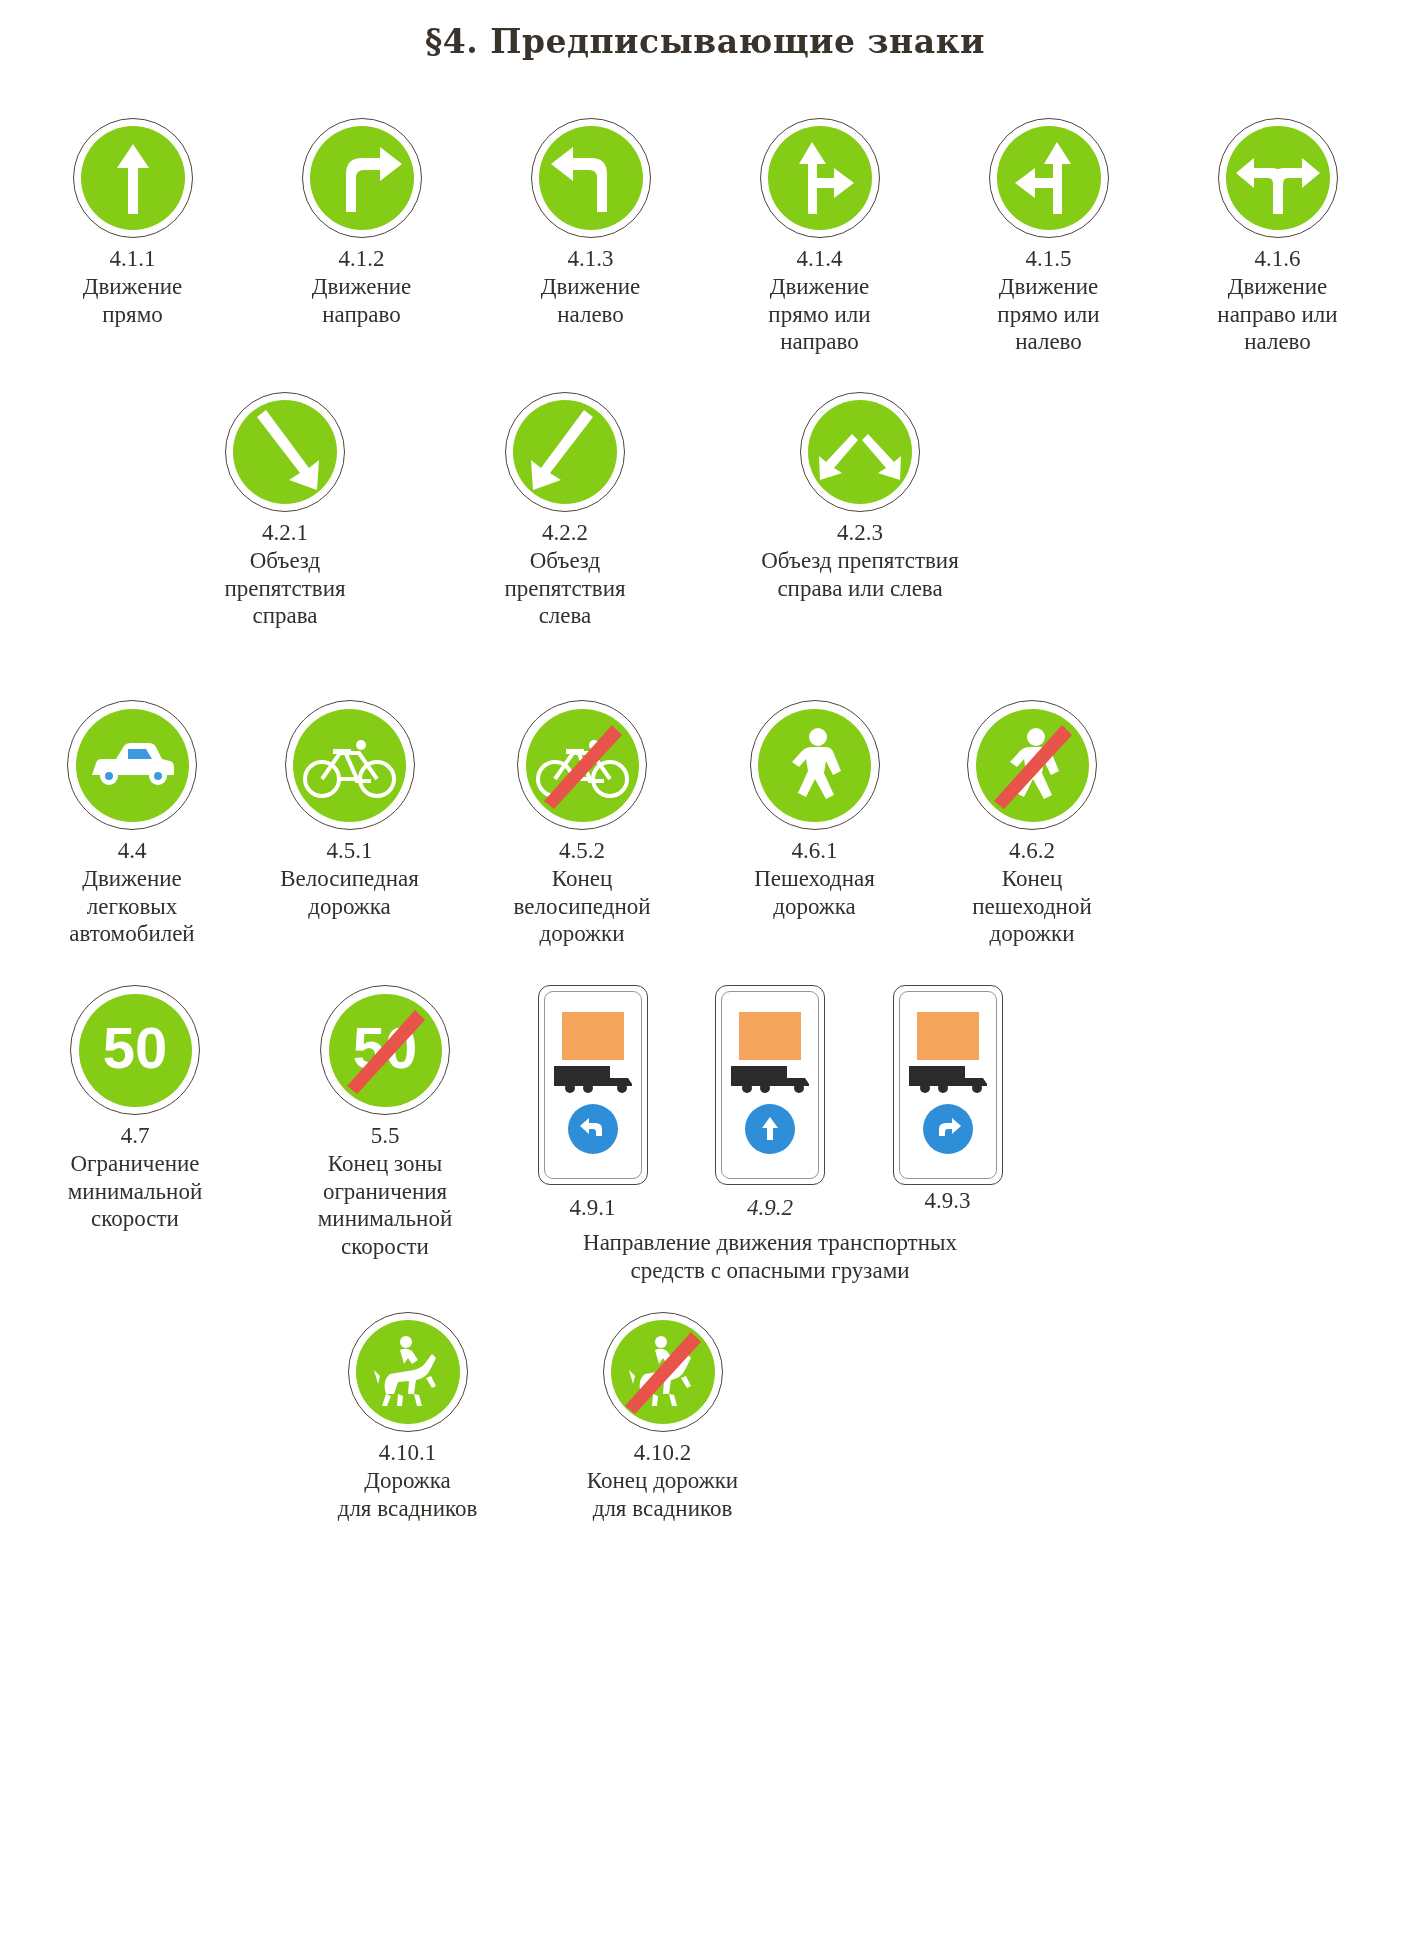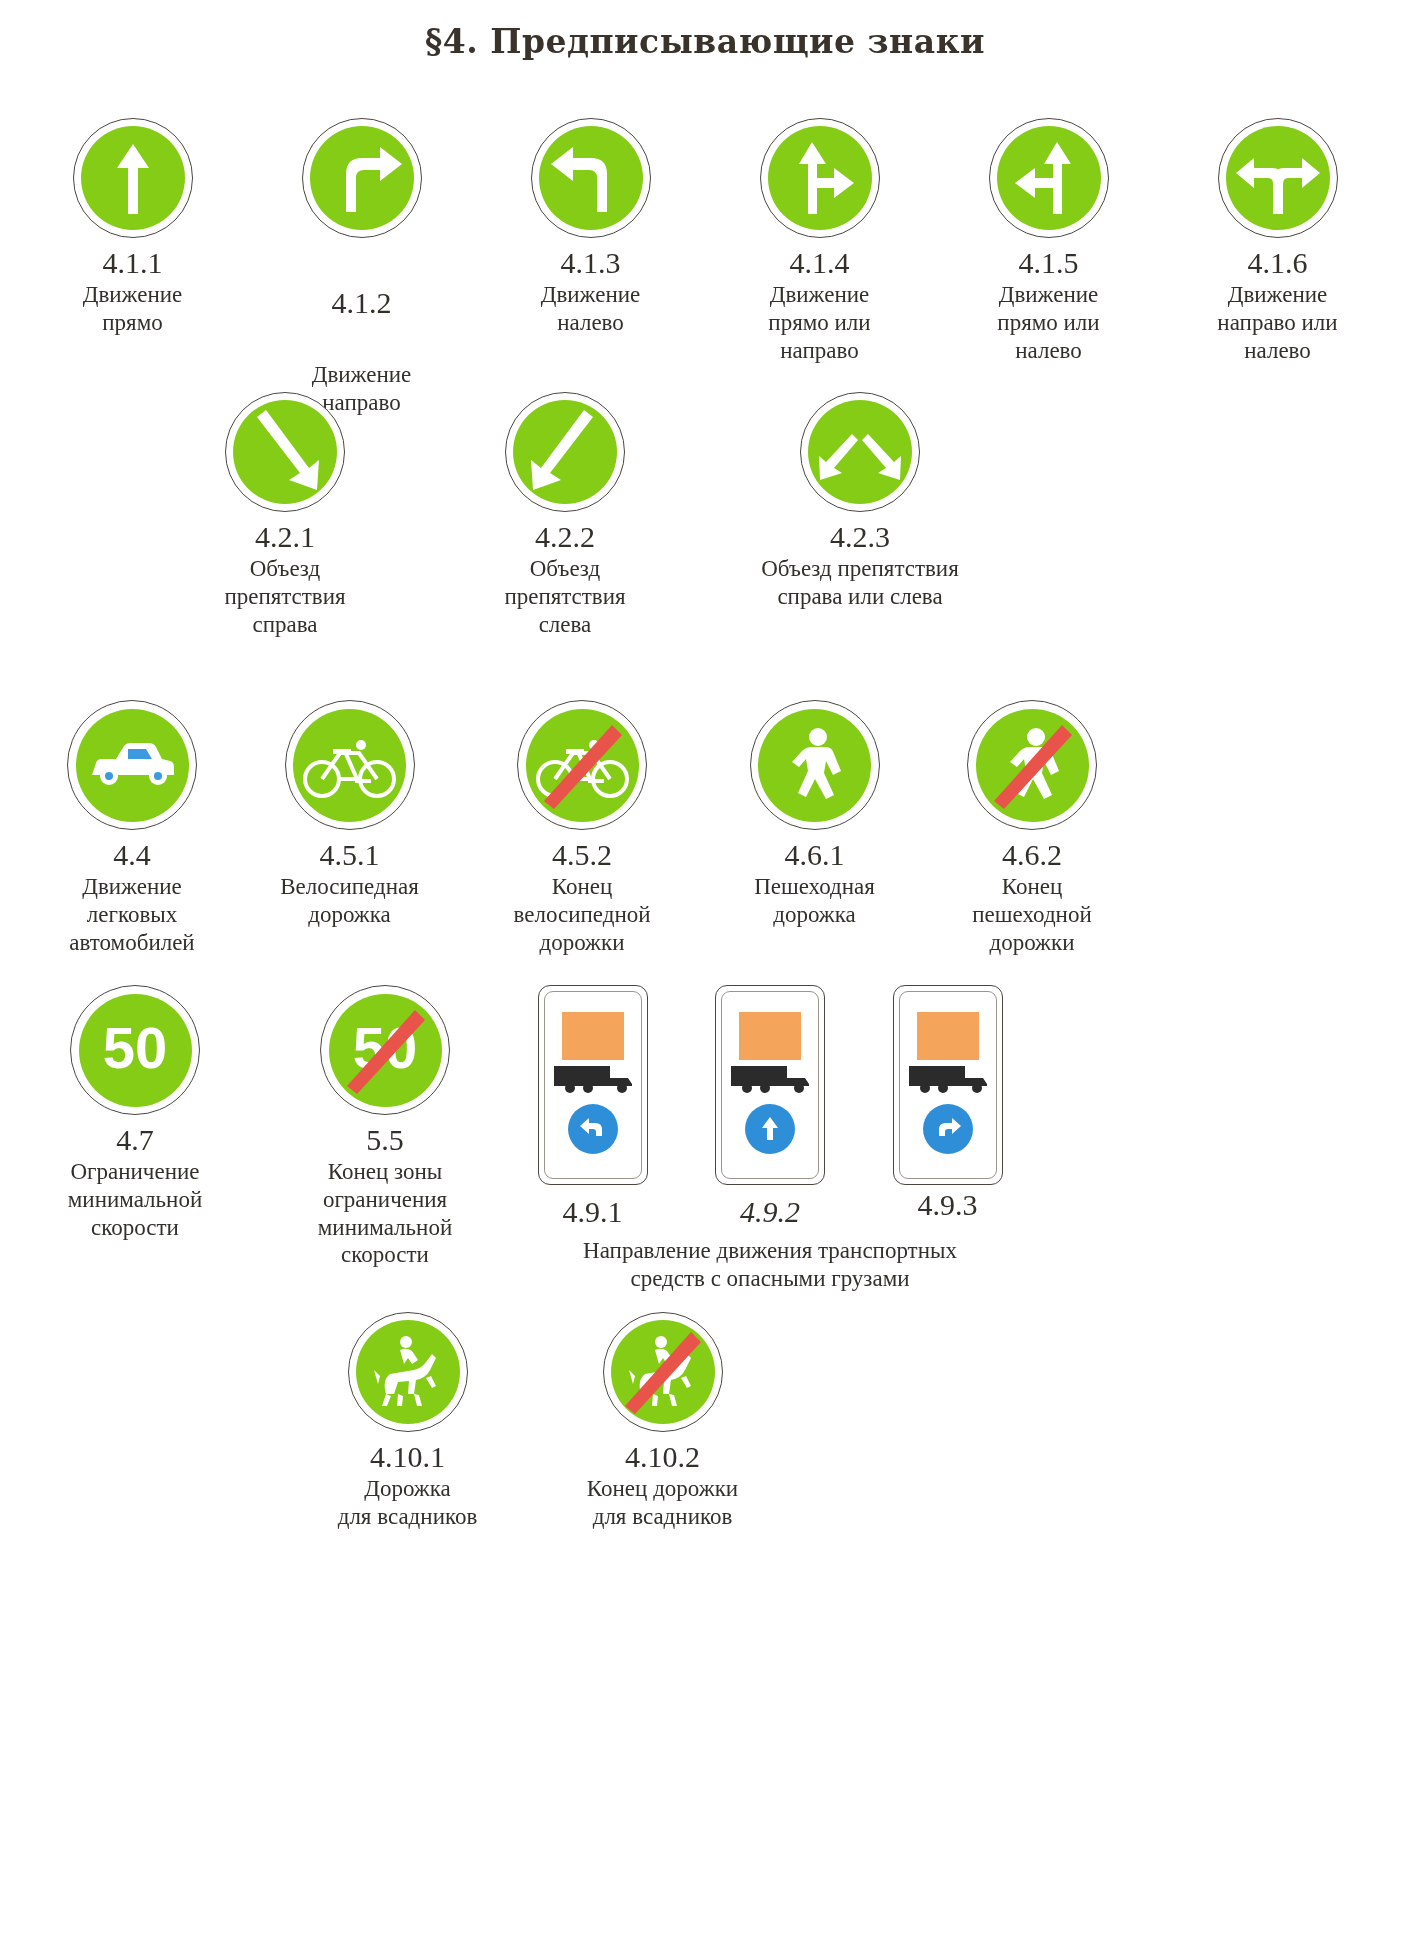--- a/index.html
+++ b/index.html
@@ -41,21 +41,21 @@
   .disc{
     position:relative;
     border-radius:50%;
     background:#84cc16;
     overflow:hidden;
     display:flex;align-items:center;justify-content:center;
   }
   .disc svg{display:block;}
 
   .num{
-    font-size:30px;
+    font-size:23px;
     margin-top:7px;
     color:#33302b;
     line-height:1.18;
     font-family:"Liberation Serif", serif;
   }
   .cap{
     font-size:23px;
     line-height:1.20;
     color:#33302b;
     margin-top:1px;
@@ -111,21 +111,21 @@
                 <path d="M52 18 L68 42 L57 42 L57 88 L47 88 L47 42 L36 42 Z" fill="#fff"></path>
               </svg>
             </div>
           </div>
         </div>
         <div class="num">4.1.1</div>
         <div class="cap">Движение
 прямо</div>
       </div>
 
-      <div class="cell" style="width:190px;gap:40px;">
+      <div class="cell" style="width:190px;">
         <div class="sign-wrap">
           <div class="sign" style="width:120px;height:120px;">
             <div class="disc" style="width:104px;height:104px;">
               <svg width="104" height="104" viewBox="0 0 104 104">
                 <path d="M36 86 L36 48 Q36 32 52 32 L70 32 L70 21 L92 38 L70 55 L70 44 L54 44 Q46 44 46 52 L46 86 Z" fill="#fff"></path>
               </svg>
             </div>
           </div>
         </div>
         <div class="num">4.1.2</div>

